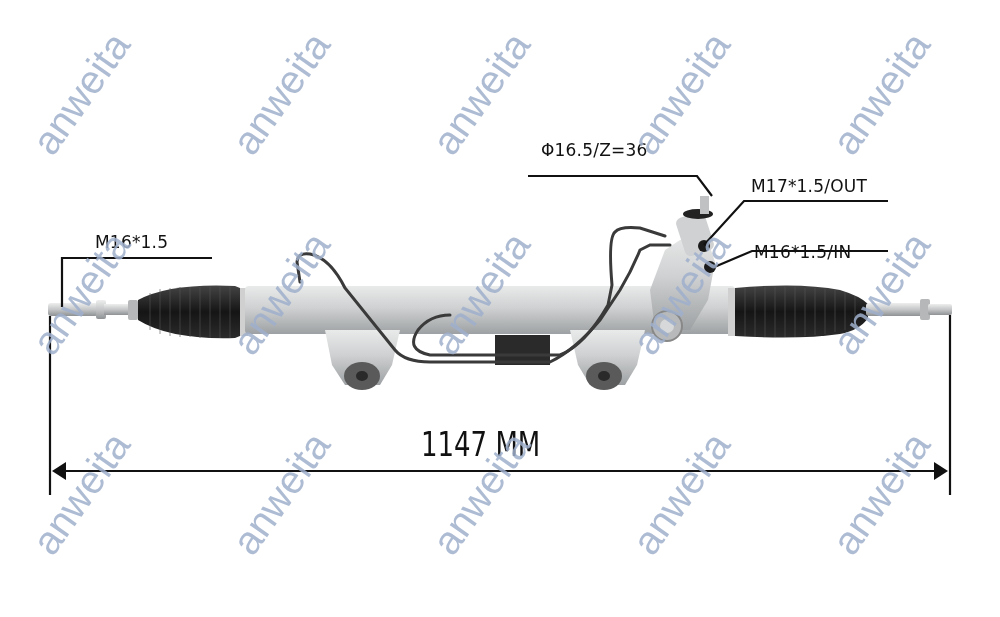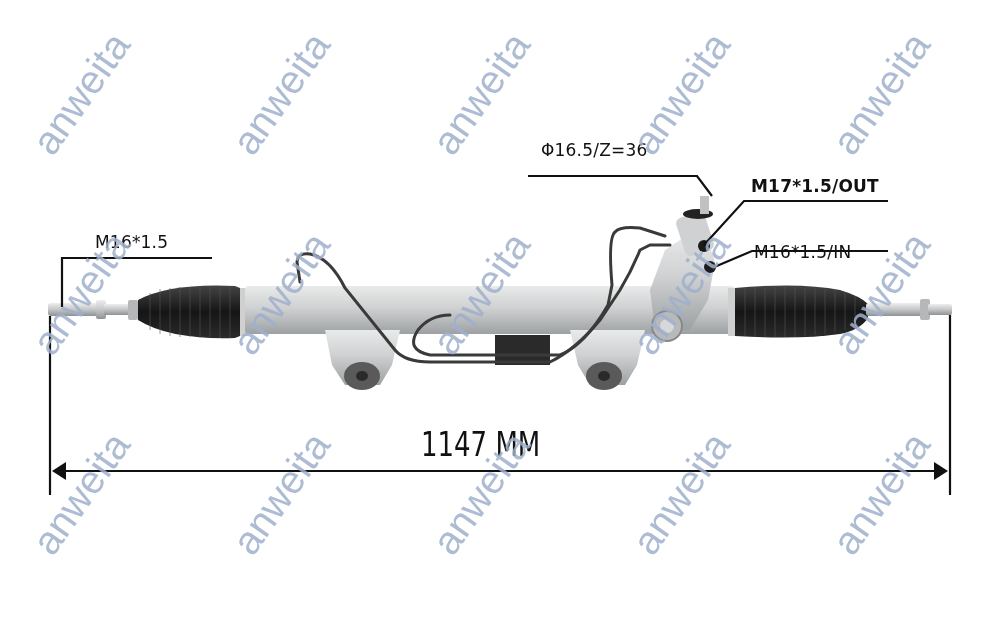--- a/index.html
+++ b/index.html
@@ -126,21 +126,21 @@
       <line x1="62" y1="471" x2="938" y2="471"></line>
     </g>
     <g fill="#111">
       <polygon points="52,471 66,462 66,480"></polygon>
       <polygon points="948,471 934,462 934,480"></polygon>
     </g>
   </svg>
 
   <div class="label" style="left:95px;top:232px;">M16*1.5</div>
   <div class="label" style="left:541px;top:140px;text-align:center;">Φ16.5/Z=36</div>
-  <div class="label" style="left:751px;top:176px;font-weight:bold;">M17*1.5/OUT</div>
+  <div class="label" style="left:751px;top:176px;">M17*1.5/OUT</div>
   <div class="label" style="left:754px;top:242px;">M16*1.5/IN</div>
   <div class="dim-label" style="left:421px;top:424px;">1147 MM</div>
 
   <div class="wm" style="left:60px;top:118px;">anweita</div>
   <div class="wm" style="left:260px;top:118px;">anweita</div>
   <div class="wm" style="left:460px;top:118px;">anweita</div>
   <div class="wm" style="left:660px;top:118px;">anweita</div>
   <div class="wm" style="left:860px;top:118px;">anweita</div>
 
   <div class="wm" style="left:60px;top:318px;">anweita</div>

